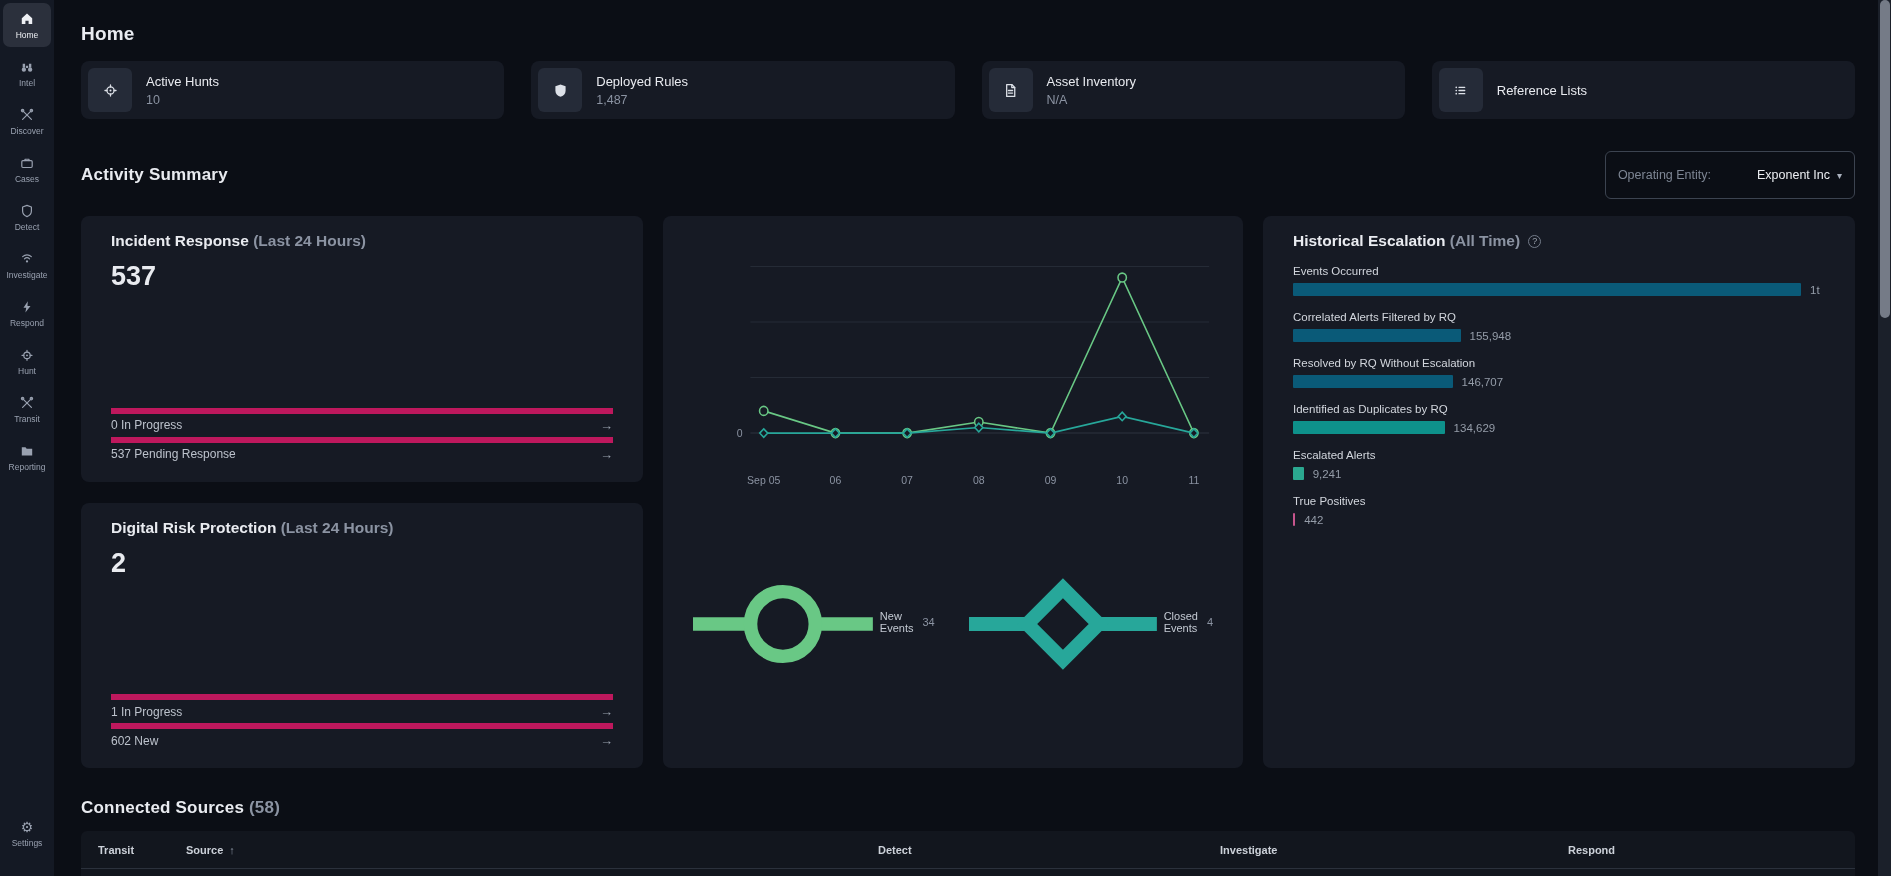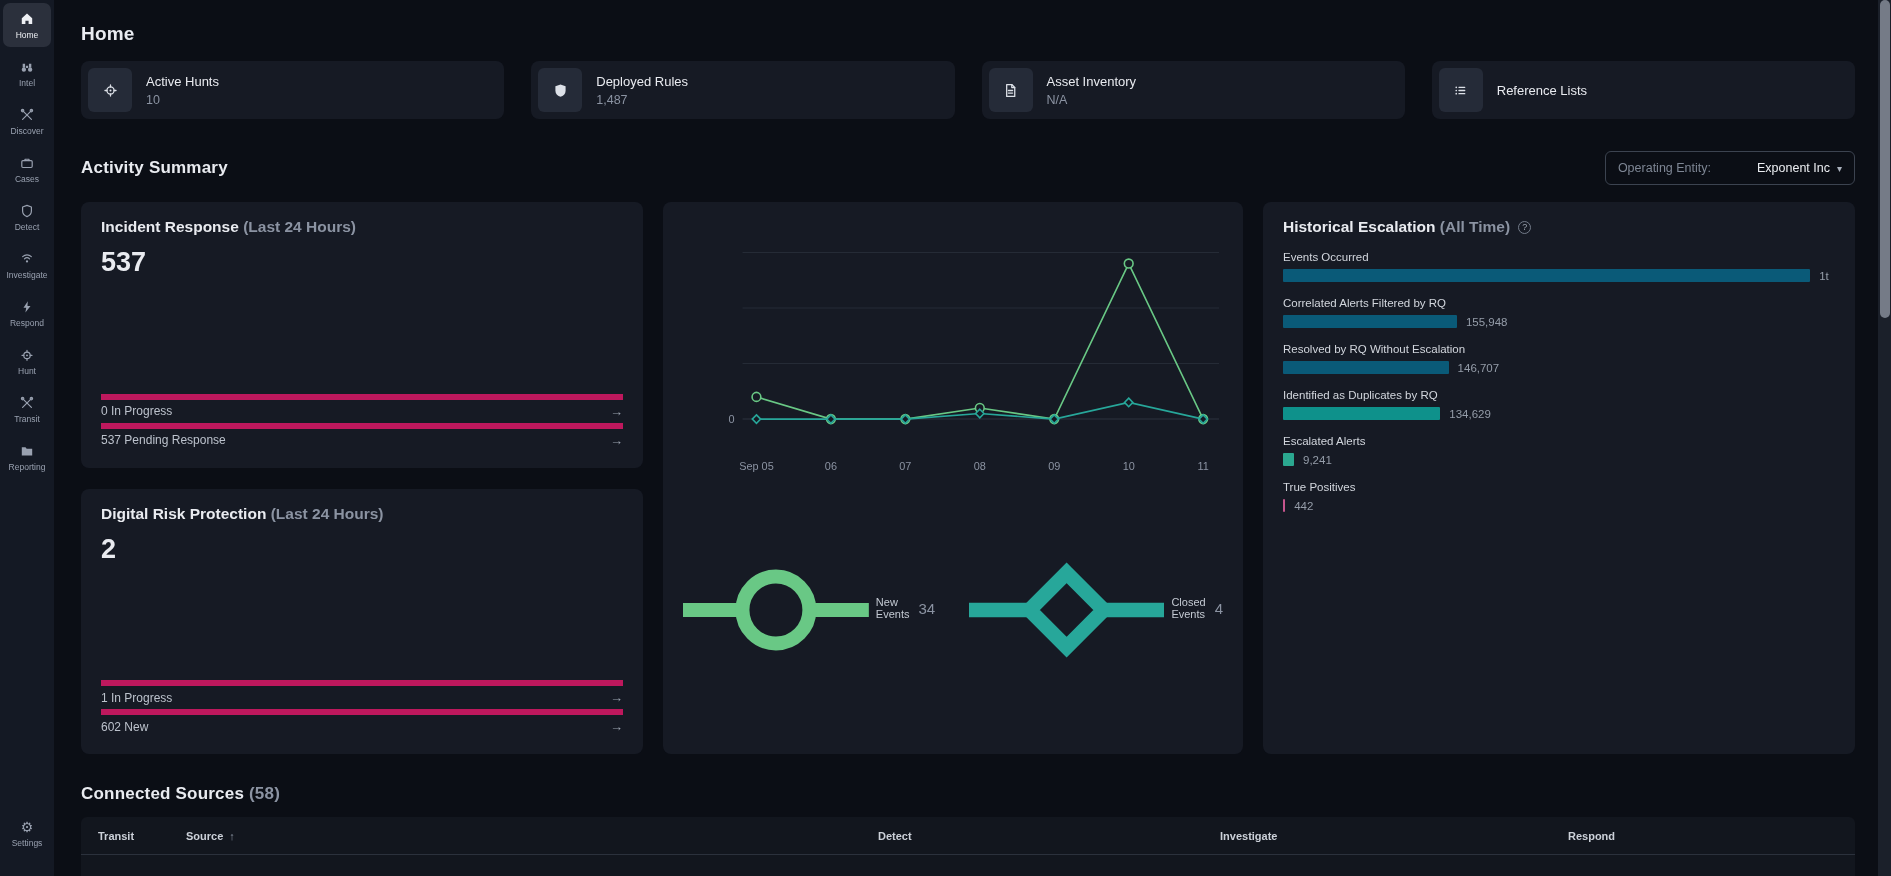--- a/index.html
+++ b/index.html
@@ -46,49 +46,49 @@
     display:flex; align-items:center; justify-content:center; color:#dde1e8; flex-shrink:0;
   }
   .stat-tile svg { width:17px; height:17px; }
   .stat-label { font-size:13px; color:#e9ebf0; font-weight:400; }
   .stat-value { font-size:12.5px; color:#8b93a2; margin-top:4px; }
 
   .activity-head { display:flex; align-items:center; justify-content:space-between; margin-top:32px; }
   h2.section-title { font-size:17px; font-weight:700; letter-spacing:.2px; }
   .count-suffix, .title-suffix { color:#8b93a2; font-weight:600; }
   .entity-select {
-    height:34px; border:1px solid #3c4350; border-radius:6px;
+    height:48px; border:1px solid #3c4350; border-radius:6px;
     display:flex; align-items:center; gap:7px; padding:0 12px; cursor:pointer;
     font-size:12.5px; min-width:228px;
   }
   .es-label { color:#7e8694; }
   .es-value { color:#eceef2;margin-left:39px; }
   .caret { color:#aab1bd; margin-left:auto; font-size:10px; }
 
   .cards-grid { display:grid; grid-template-columns:562px 580px 1fr; gap:20px; margin-top:17px; }
   .col-left { display:flex; flex-direction:column; gap:21px; }
-  .card { background:#161a24; border-radius:8px; padding:16px 20px; }
+  .card { background:#161a24; border-radius:8px; padding:16px 30px; }
   .card-title { font-size:15.5px; font-weight:700; }
 
   .metric-card { flex:1; display:flex; flex-direction:column; }
   .metric-total { font-size:27px; font-weight:700; margin-top:11px; }
   .metric-rows { margin-top:auto; }
   .metric-row {
     display:flex; align-items:center; justify-content:space-between;
     border-top:6px solid #be185d; height:29px; cursor:pointer;
     font-size:12px; color:#bcc2cc;gap:42px;
   }
   .metric-row .arrow { color:#99a1ae; font-size:13px; }
 
   
   .chart-card { display:flex; flex-direction:column; }
   .chart-card svg { width:100%; height:252px; margin-top:6px; }
   .legend { display:flex; justify-content:center; gap:34px; margin-top:2px; }
   .legend-item { display:flex; align-items:center; gap:7px; font-size:11px; color:#c4cad3; }
-  .legend-total { color:#8b93a2; font-size:15px; margin-left:2px; }
+  .legend-total { color:#8b93a2; font-size:11px; margin-left:2px; }
 
   
   .hist-title-row { display:flex; align-items:center; gap:8px; }
   .info-icon {
     width:13px; height:13px; border:1px solid #737b89; border-radius:50%;
     color:#9aa1ad; font-size:9px; display:flex; align-items:center; justify-content:center; cursor:pointer;
   }
   .hist-metric { margin-top:15px; }
   .hist-label { font-size:11.5px; color:#d2d6dd; }
   .hist-bar-row { display:flex; align-items:center; gap:9px; margin-top:6px; }

